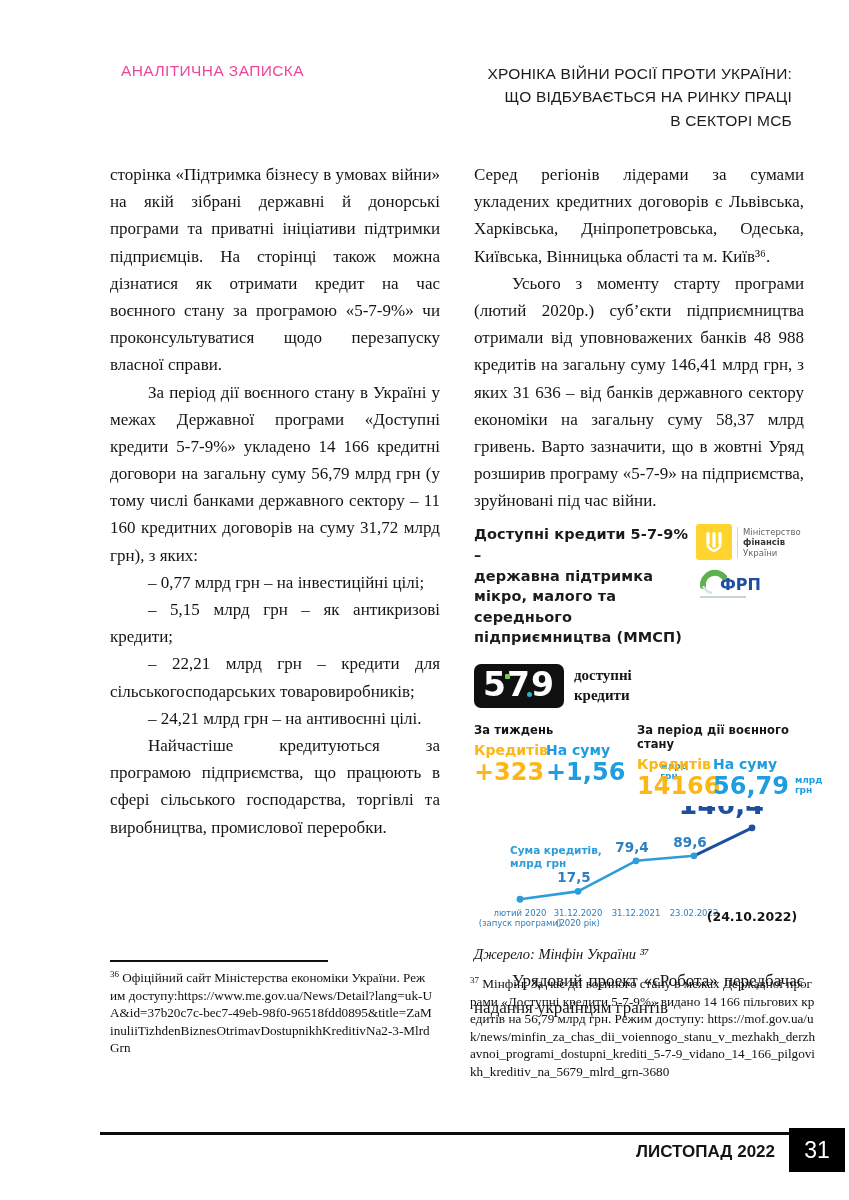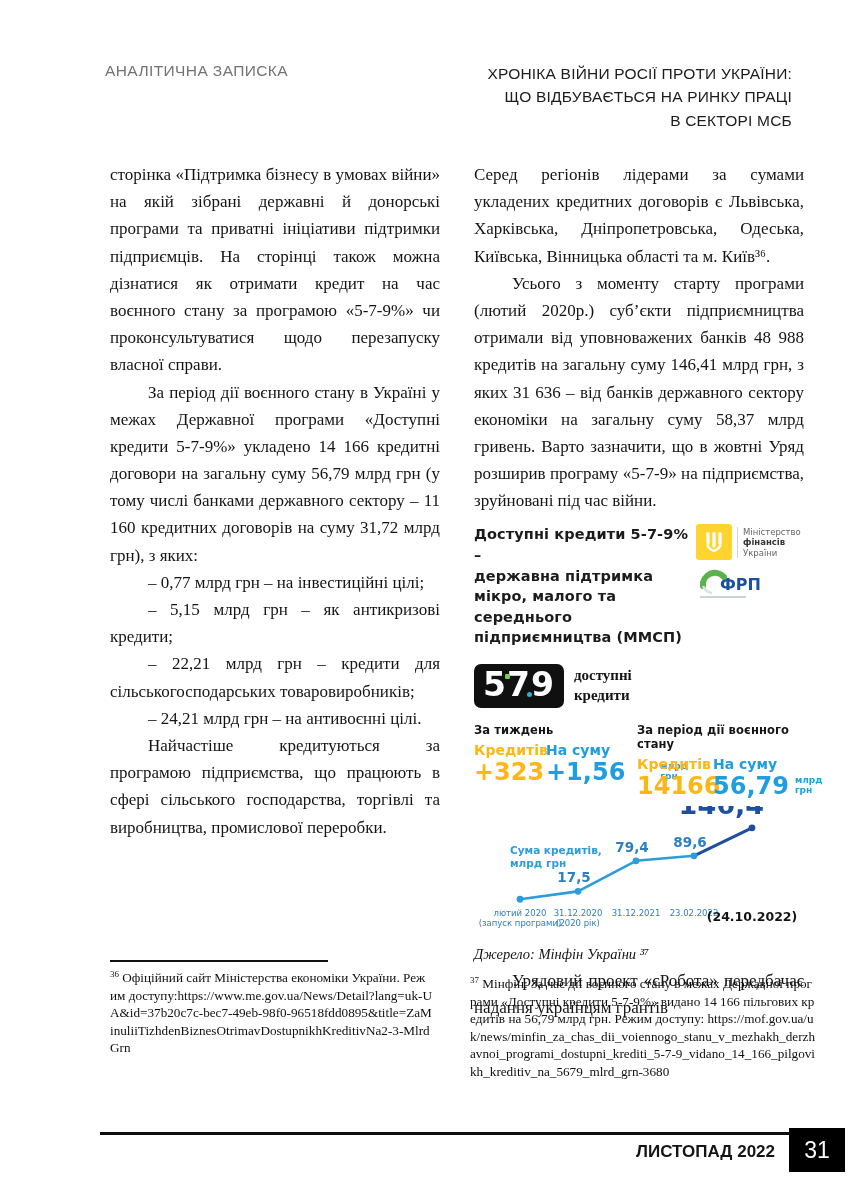--- a/index.html
+++ b/index.html
@@ -1,21 +1,21 @@
 <!DOCTYPE html>
 <html><head>
 <meta charset="utf-8">
 <style>
   html,body{margin:0;padding:0;background:#e8e8e8;}
   .page{position:relative;width:849px;height:1200px;background:#ffffff;margin:0 auto;overflow:hidden;
         font-family:"Liberation Serif", serif;color:#141414;}
 
   
-  .hdr-left{position:absolute;left:105px;top:62px;font-family:"Liberation Sans",sans-serif;
-            font-size:15.5px;letter-spacing:0.4px;color:#737373;}
+  .hdr-left{position:absolute;left:121px;top:62px;font-family:"Liberation Sans",sans-serif;
+            font-size:15.5px;letter-spacing:0.4px;color:#ec4899;}
   .hdr-right{position:absolute;right:57px;top:62px;text-align:right;font-family:"Liberation Sans",sans-serif;
              font-size:15.5px;line-height:1.5;color:#1c1c1c;letter-spacing:0.2px;}
 
   
   .columns{position:absolute;left:110px;top:161px;width:694px;display:flex;gap:34px;}
   .col{width:330px;}
   .col p{margin:0;text-align:justify;font-size:17px;line-height:1.6;}
   .col p.indent{text-indent:38px;}
 
   

